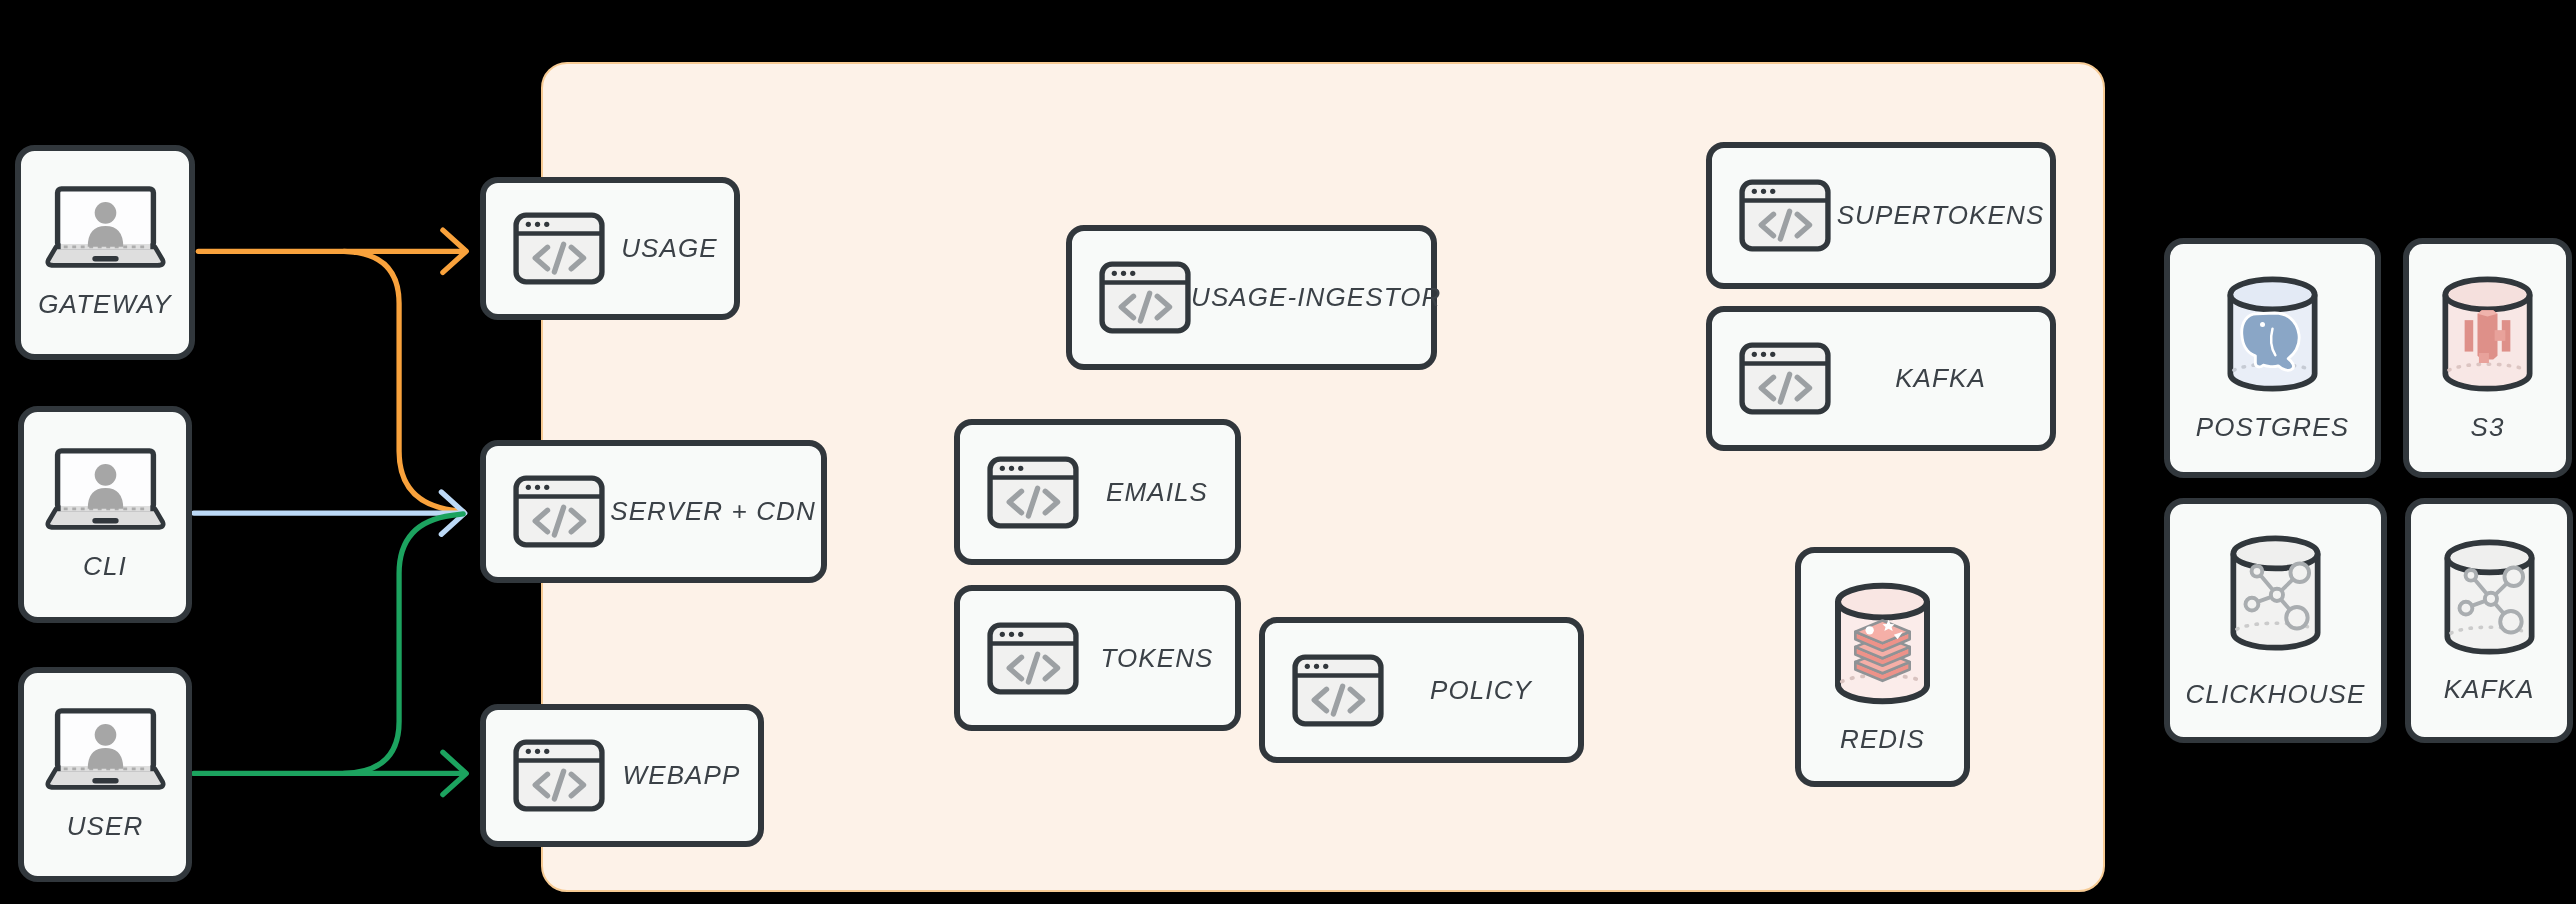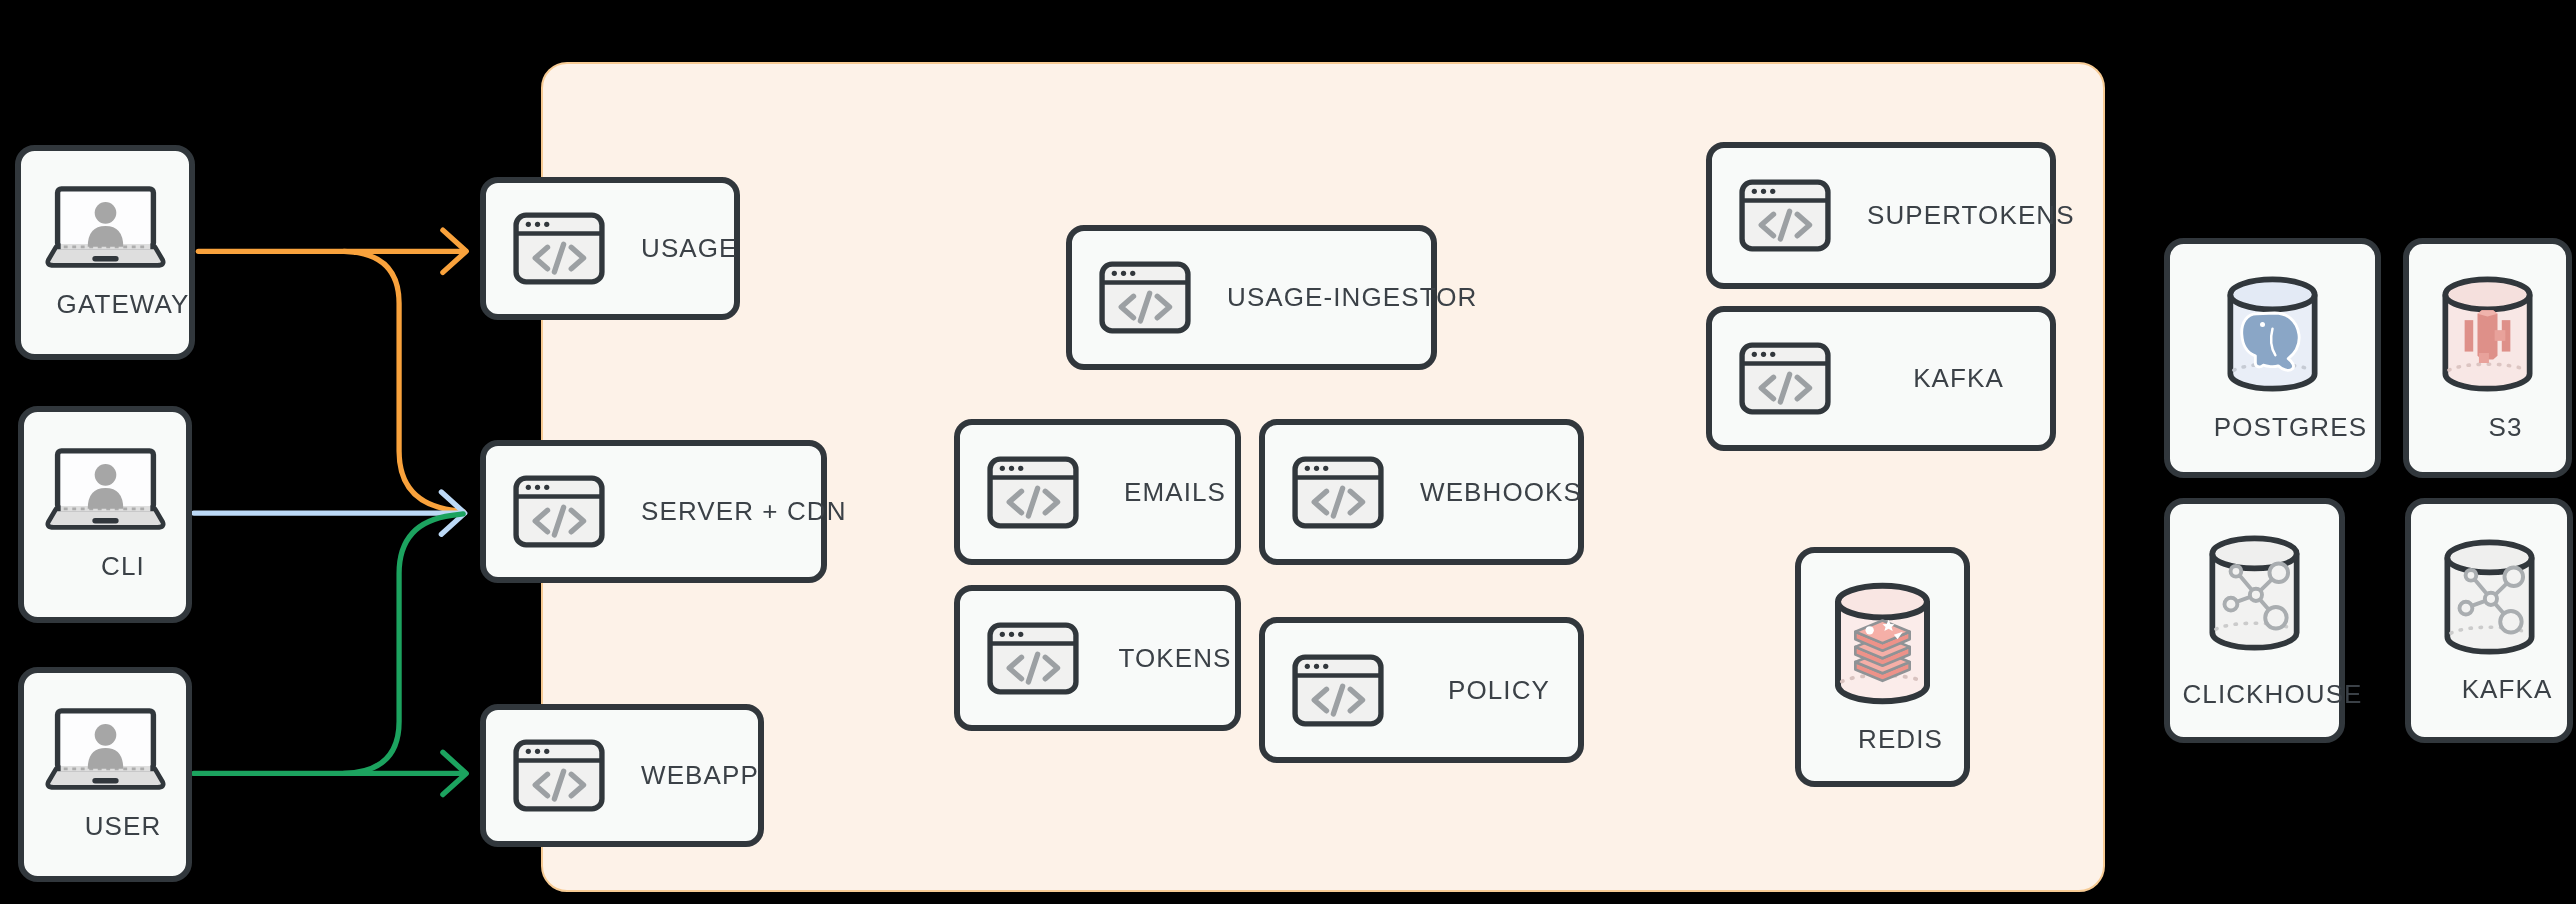--- a/index.html
+++ b/index.html
@@ -38,22 +38,22 @@
     position:absolute;box-sizing:border-box;z-index:3;
     background:var(--node-fill,#F8FAF9);
     border:6px solid var(--node-border,#31373C);
     display:flex;align-items:center;
   }
   .node.vertical{flex-direction:column;justify-content:center;border-radius:19.6px;gap:19.6px;}
   .node.service{flex-direction:row;border-radius:18px;}
   .node.service .icon-code{margin-left:27px;flex:0 0 auto;}
   .node.service .node-label{flex:1;text-align:center;}
   .node-label{
-    font-size:26px;color:var(--label-color,#3B4147);
-    letter-spacing:1.1px;white-space:nowrap;padding-left:36px;
+    font-style:italic;font-size:26px;color:var(--label-color,#3B4147);
+    letter-spacing:1.1px;white-space:nowrap;
   }
   .hidden-defs{position:absolute;width:0;height:0;overflow:hidden;}
 </style>
 </head>
 <body>
 
 <svg class="hidden-defs" aria-hidden="true">
   <defs>
     <symbol id="sym-laptop" viewBox="0 0 160 110">
       <rect x="18" y="5" width="124" height="75" rx="5" fill="#FDFDFE" stroke="#31373C" stroke-width="7"></rect>
@@ -192,26 +192,20 @@
         <use href="#sym-code"></use>
       </svg>
     <span class="node-label">USAGE-INGESTOR</span>
   </div>
   <div class="node service" style="left:954px;top:419px;width:287px;height:146px">
     <svg class="icon-code" width="92" height="73" viewBox="0 0 120 95">
         <use href="#sym-code"></use>
       </svg>
     <span class="node-label">EMAILS</span>
   </div>
-  <div class="node service" style="left:1259px;top:419px;width:325px;height:146px">
-    <svg class="icon-code" width="92" height="73" viewBox="0 0 120 95">
-        <use href="#sym-code"></use>
-      </svg>
-    <span class="node-label">WEBHOOKS</span>
-  </div>
   <div class="node service" style="left:954px;top:585px;width:287px;height:146px">
     <svg class="icon-code" width="92" height="73" viewBox="0 0 120 95">
         <use href="#sym-code"></use>
       </svg>
     <span class="node-label">TOKENS</span>
   </div>
   <div class="node service" style="left:1259px;top:617px;width:325px;height:146px">
     <svg class="icon-code" width="92" height="73" viewBox="0 0 120 95">
         <use href="#sym-code"></use>
       </svg>
@@ -241,21 +235,21 @@
         <use href="#sym-cyl-postgres"></use>
       </svg>
     <span class="node-label">POSTGRES</span>
   </div>
   <div class="node vertical" style="left:2403px;top:238px;width:169px;height:240px;gap:13.6px">
     <svg width="115" height="125" viewBox="0 0 160 175">
         <use href="#sym-cyl-s3"></use>
       </svg>
     <span class="node-label">S3</span>
   </div>
-  <div class="node vertical" style="left:2164px;top:498px;width:181px;height:245px;gap:22px">
+  <div class="node vertical" style="left:2164px;top:498px;width:223px;height:245px;gap:22px">
     <svg width="115" height="125" viewBox="0 0 160 175">
         <use href="#sym-cyl-molecule"></use>
       </svg>
     <span class="node-label">CLICKHOUSE</span>
   </div>
   <div class="node vertical" style="left:2405px;top:498px;width:168px;height:245px;gap:13.6px">
     <svg width="115" height="125" viewBox="0 0 160 175">
         <use href="#sym-cyl-molecule"></use>
       </svg>
     <span class="node-label">KAFKA</span>

